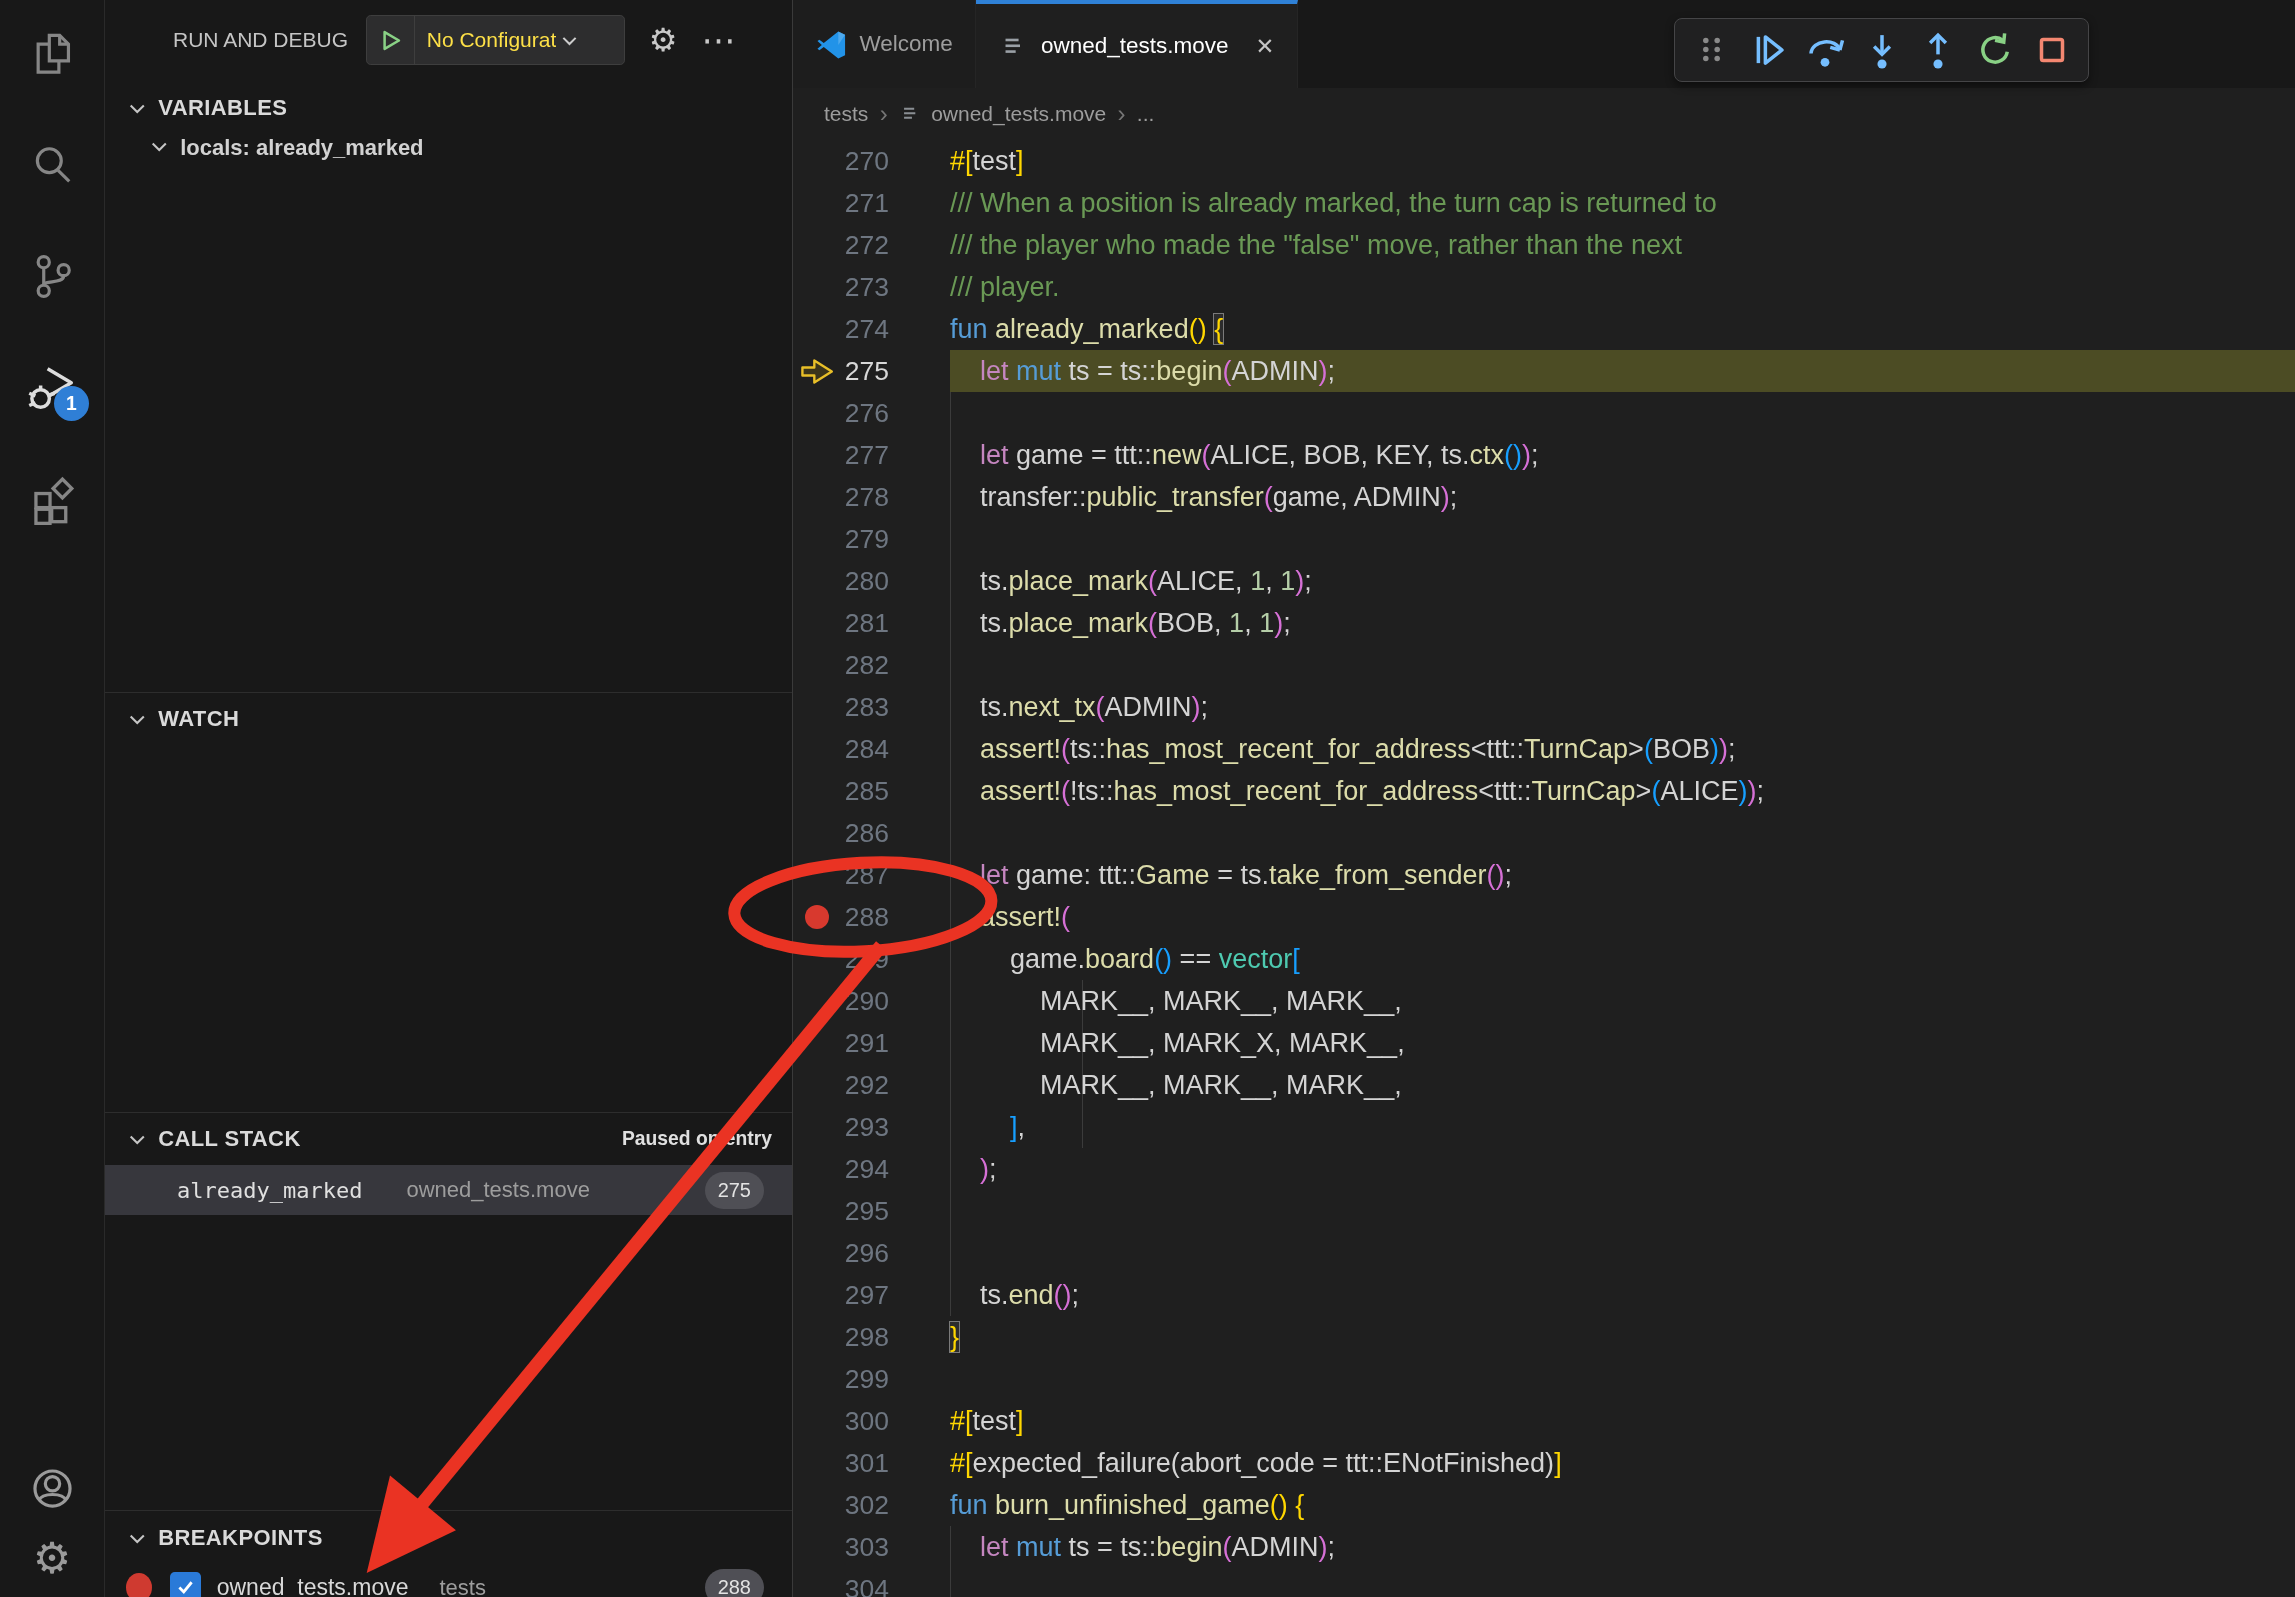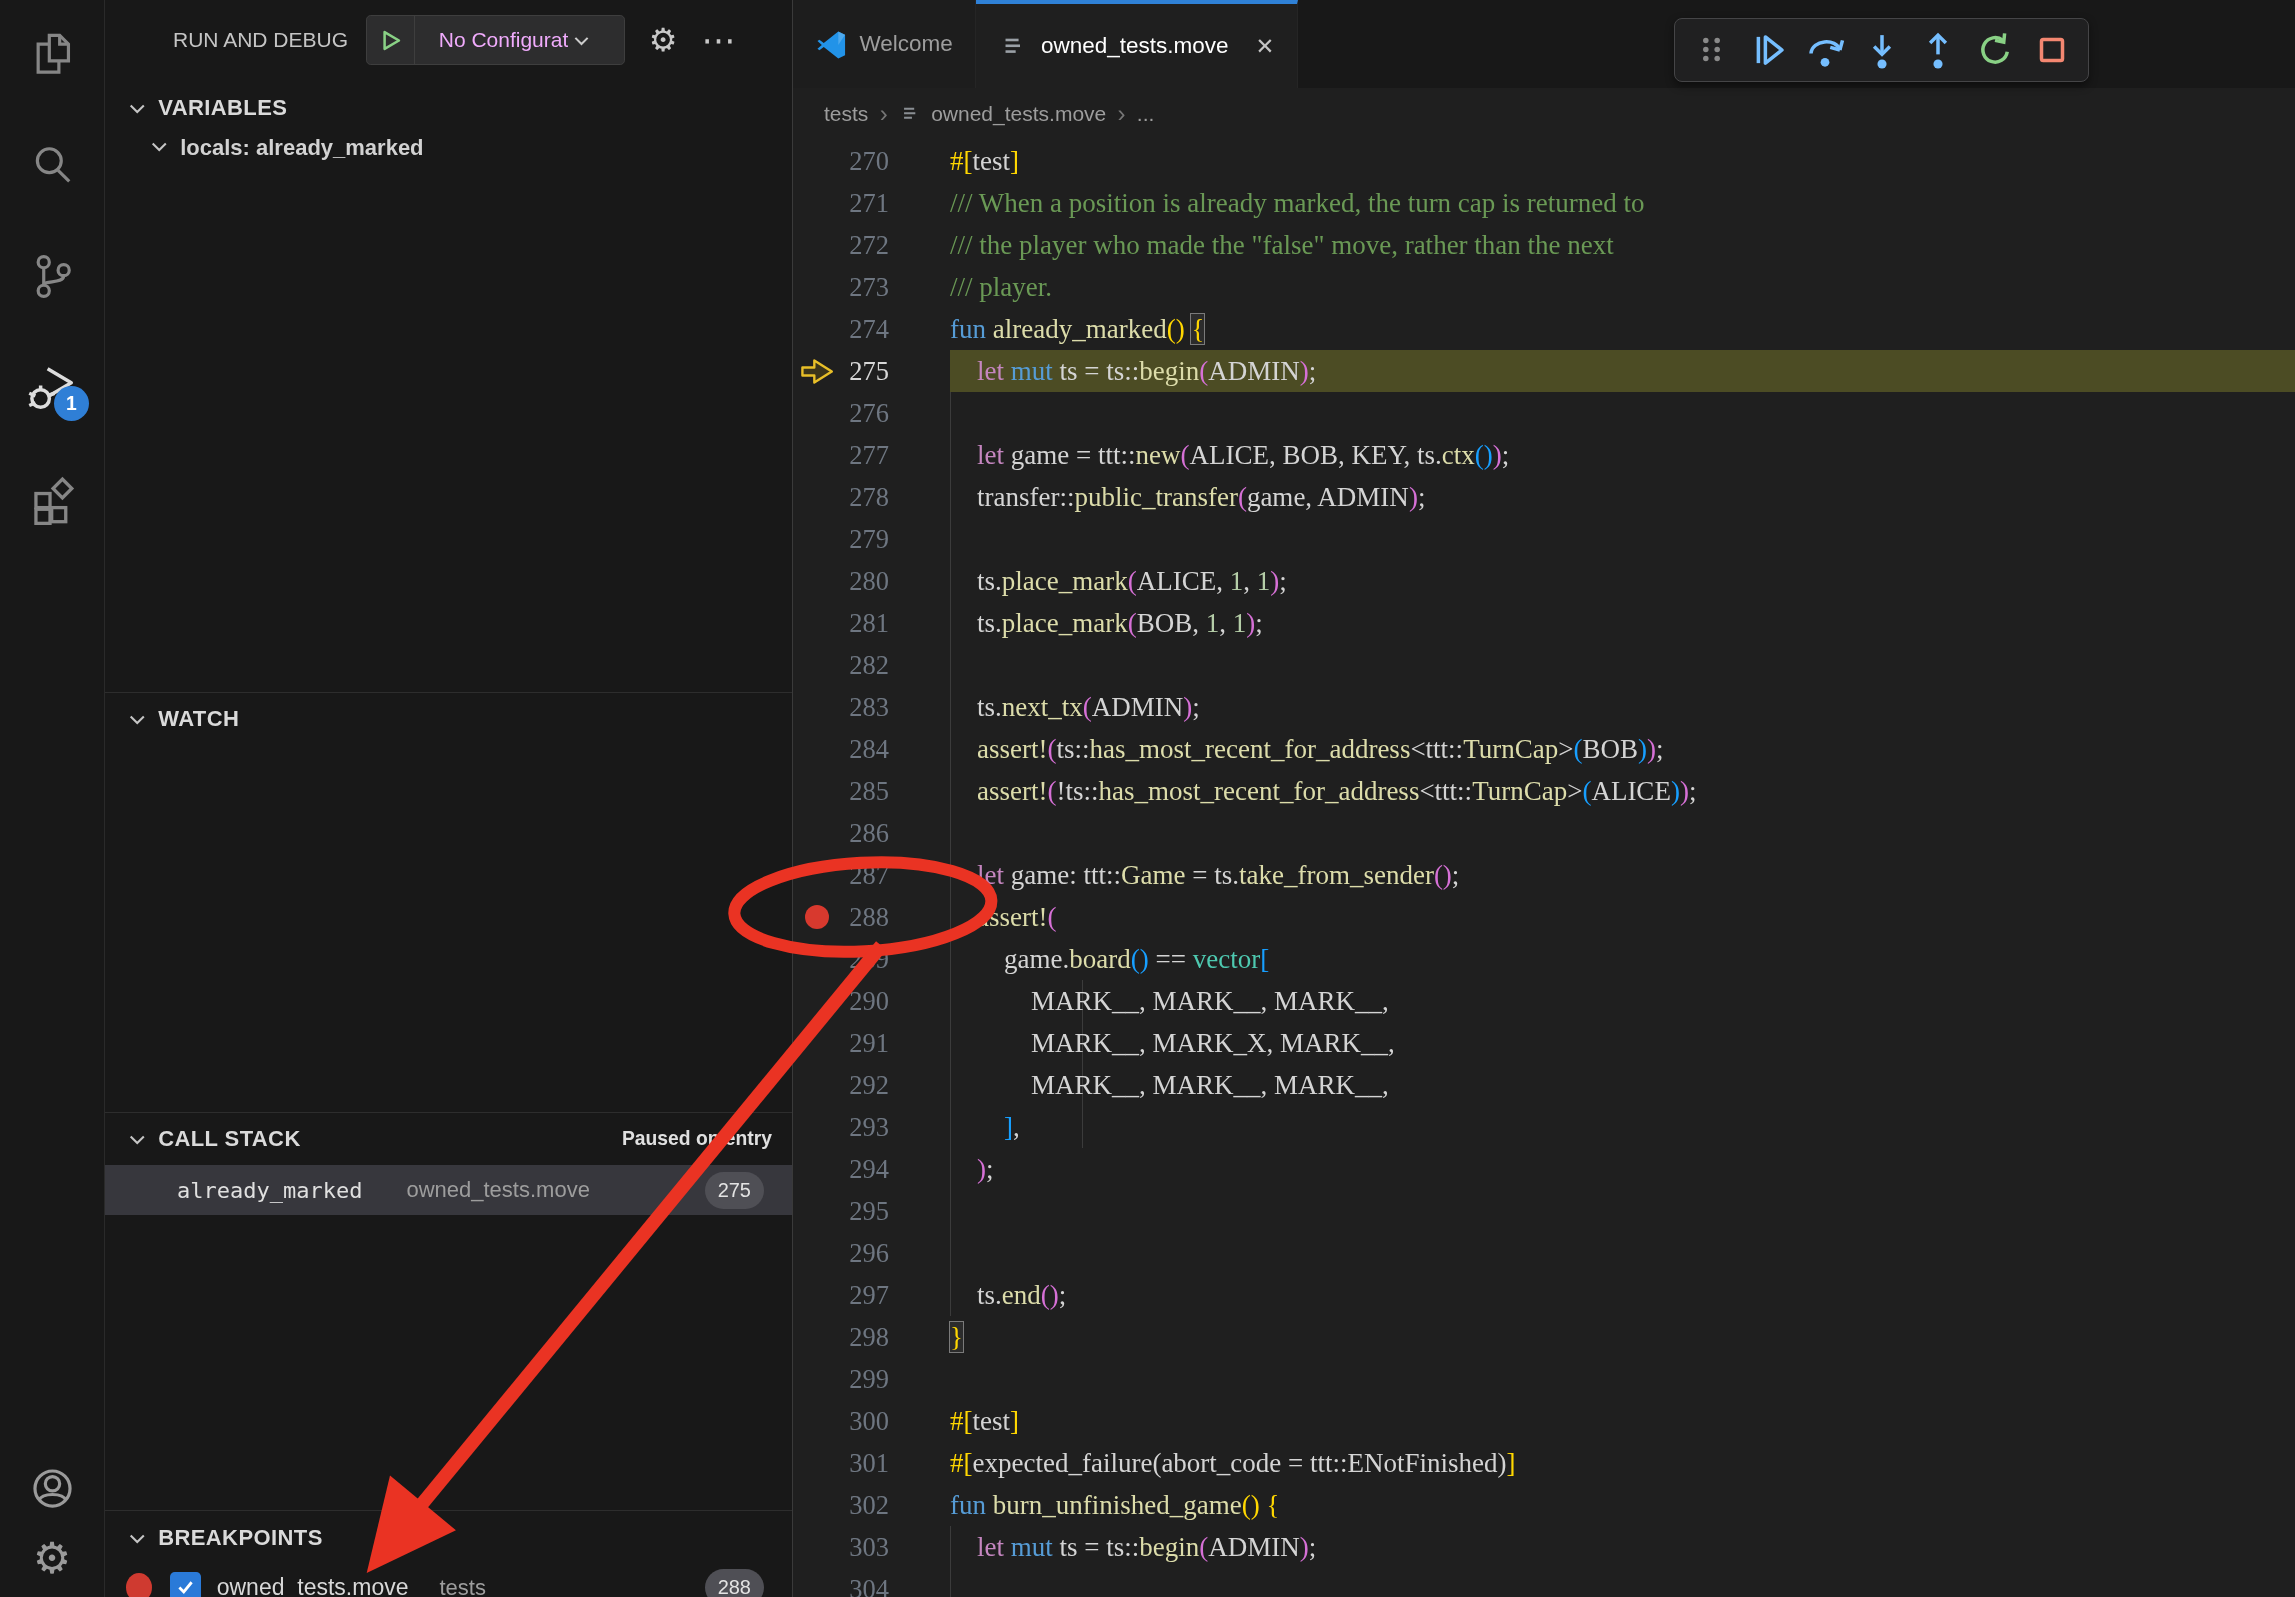--- a/index.html
+++ b/index.html
@@ -21,21 +21,21 @@
   .glyph-gear { font-size:43px; color:#9a9a9a; line-height:1; }
 
   
   .sidebar { position:absolute; left:105px; top:0; bottom:0; width:688px; background:#181818; }
   .sb-header { position:absolute; left:0; top:0; right:0; height:80px; display:flex; align-items:center; }
   .sb-title { margin-left:68px; font-size:21px; color:#c5c5c5; white-space:nowrap; }
   .cfg-dropdown { margin-left:17.7px; width:259px; height:50px; background:#2d2d2e; border:0.8px solid #3e3e3e;
                   border-radius:4.8px; display:flex; align-items:center; overflow:hidden; cursor:pointer; }
   .cfg-play { width:48px; height:100%; display:flex; align-items:center; justify-content:center;
               border-right:0.8px solid #3e3e3e; }
-  .cfg-label { font-size:21px; color:#f0abfc; margin-left:24px; white-space:nowrap; overflow:hidden;
+  .cfg-label { font-size:21px; color:#fde047; margin-left:12px; white-space:nowrap; overflow:hidden;
                max-width:138px; }
   .cfg-chevron { margin-left:3.2px; display:flex; }
   .sb-gear { margin-left:24px; font-size:32px; color:#c8c8c8; cursor:pointer; }
   .sb-more { margin-left:24px; font-size:34px; color:#c8c8c8; cursor:pointer; letter-spacing:1.6px; }
 
   .section-divider { position:absolute; left:0; right:0; height:0; border-top:1.6px solid #2d2d2d; }
   .sec-header { position:absolute; left:0; right:0; height:48px; display:flex; align-items:center; cursor:pointer; }
   .sec-chevron { margin-left:21px; display:flex; }
   .sec-label { margin-left:9.7px; font-size:22px; font-weight:bold; color:#dadada; letter-spacing:0.4px; }
   .sec-status { margin-left:auto; margin-right:21px; font-size:19.3px; font-weight:bold; color:#e0e0e0; }
@@ -78,21 +78,21 @@
 
   
   .dbg-toolbar { position:absolute; left:1674px; top:17.7px; width:415px; height:64px; background:#202021;
                  border:0.8px solid #454547; border-radius:8px; display:flex; align-items:center;
                  justify-content:space-between; padding:0 11.3px; box-shadow:0 3.2px 8px rgba(0,0,0,.45); z-index:20; }
   .dbg-btn { width:50px; height:50px; display:flex; align-items:center; justify-content:center; cursor:pointer;
              border-radius:6.4px; }
 
   
   .code { position:absolute; left:0; top:140px; right:0; bottom:0;
-          font-family:Liberation Serif, serif; font-size:27px; }
+          font-family:Liberation Sans, sans-serif; font-size:27px; }
   .line { position:relative; height:42px; }
   .line .hl { position:absolute; left:157px; right:0; top:0; bottom:0; background:#4c4c24; }
   .gd { position:absolute; top:0; bottom:0; width:0; border-left:1.2px solid #3b3b3b; }
   .lnum { position:absolute; left:40px; width:56px; top:0; height:100%; text-align:right;
           color:#6e7681; font-size:26.5px; line-height:42px; }
   .lnum.cur { color:#d7d7d7; }
   .ltxt { position:absolute; left:157px; top:0; height:100%; white-space:pre; line-height:42px;text-align:center; }
   .lglyph { position:absolute; left:4.8px; width:39px; height:100%; display:flex; align-items:center;
             justify-content:center; cursor:pointer; }
   .code-bp { width:24px; height:24px; border-radius:50%; background:#d8392e; }

